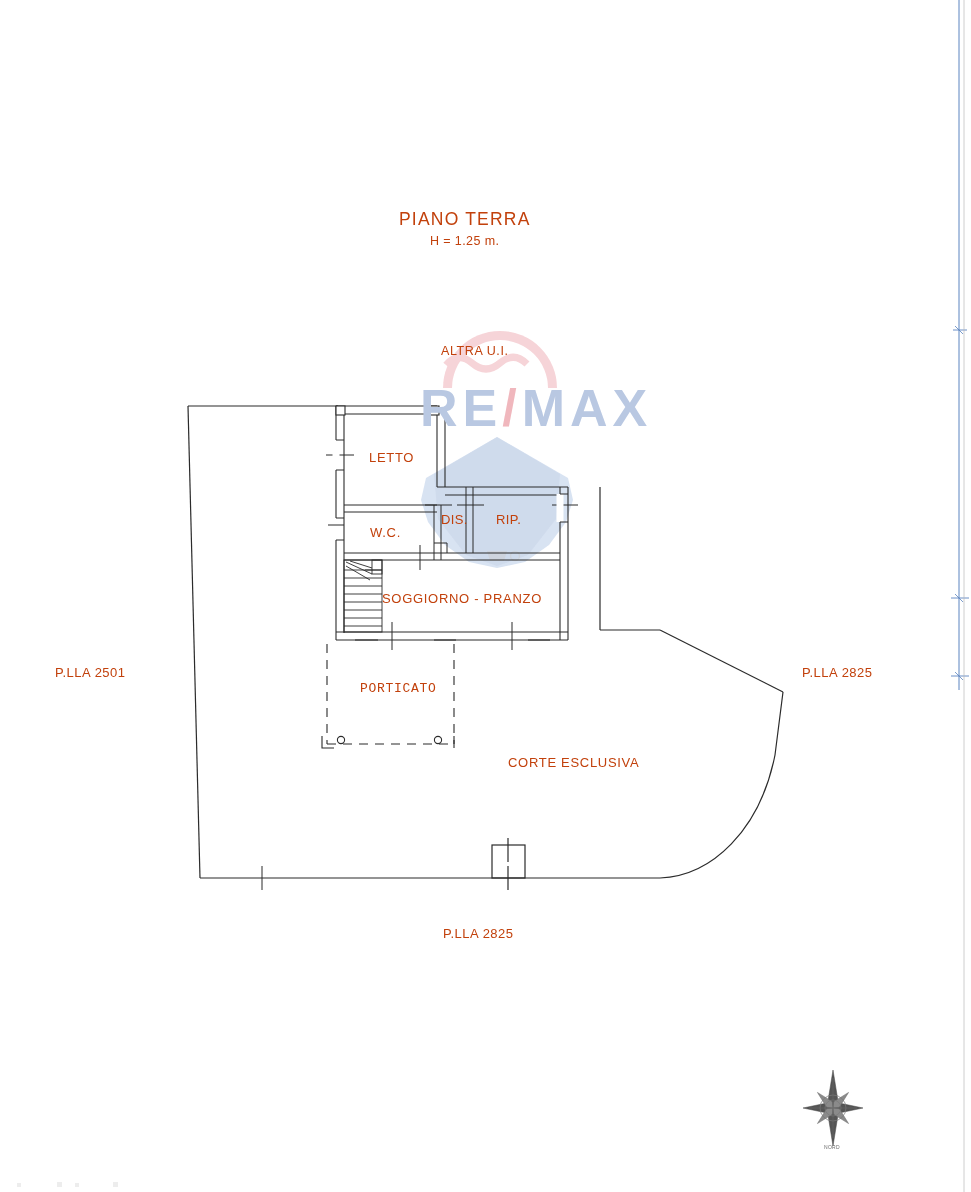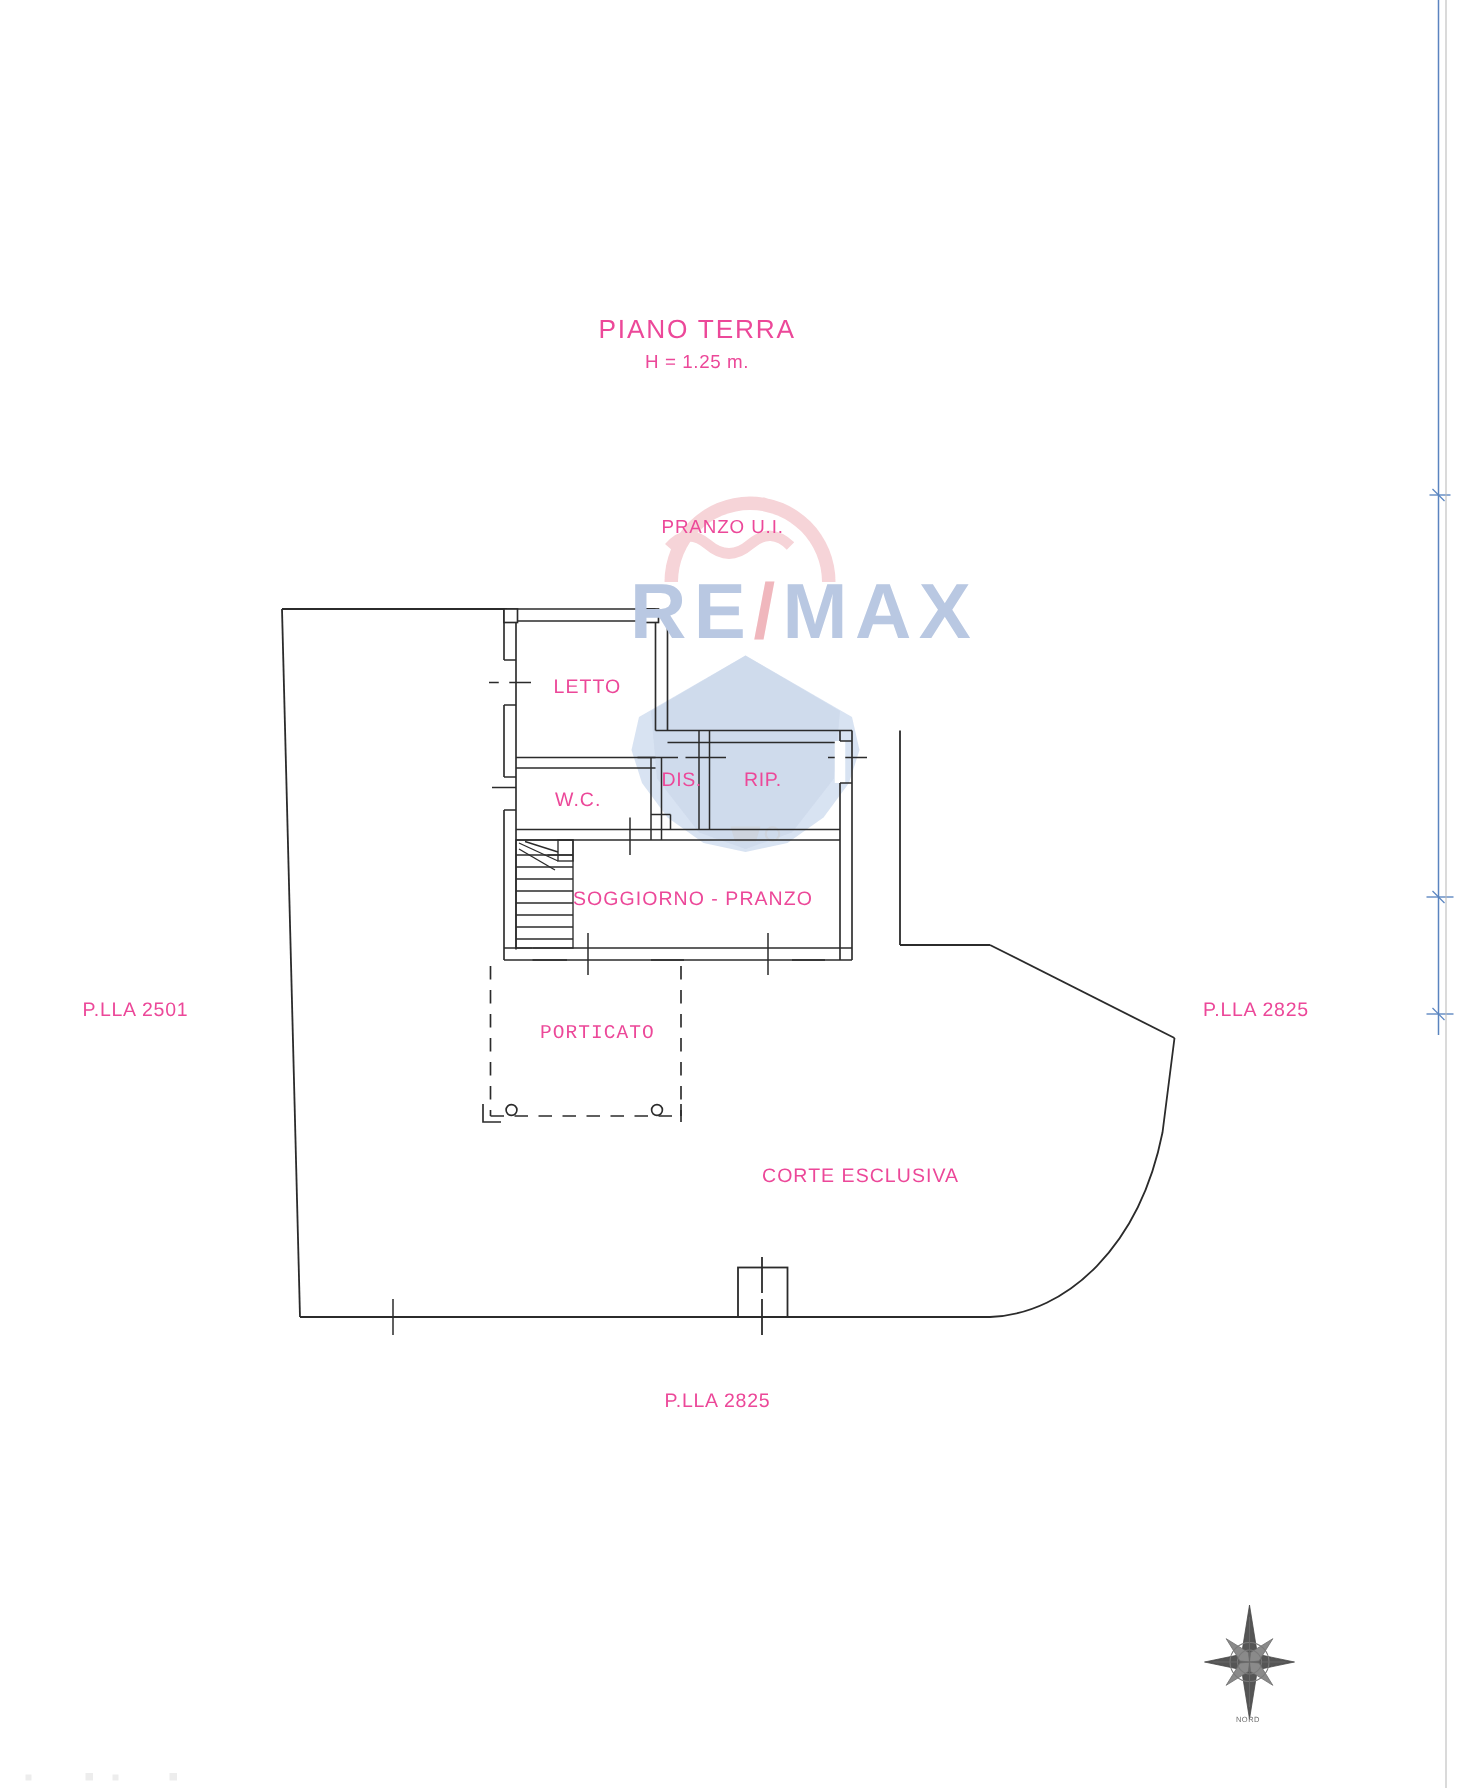--- a/index.html
+++ b/index.html
@@ -20,21 +20,21 @@
   }
   #plan-svg {
     position: absolute;
     left: 0;
     top: 0;
     width: 971px;
     height: 1192px;
   }
   .txt {
     position: absolute;
-    color: #ec4899;
+    color: #c2410c;
     white-space: nowrap;
     letter-spacing: 0.2px;
   }
   .ttl-main {
     font-size: 17.5px;
     letter-spacing: 1.2px;
   }
   .ttl-sub {
     font-size: 12.5px;
     letter-spacing: 0.4px;
@@ -281,30 +281,30 @@
     </g>
   </svg>
 
   <div class="wm-remax" style="left:420px; top:378px;">
     <span>RE</span><span class="wm-slash">/</span><span>MAX</span>
   </div>
 
   <div class="txt ttl-main" style="left:399px; top:209px;">PIANO TERRA</div>
   <div class="txt ttl-sub" style="left:430px; top:234px;">H = 1.25 m.</div>
 
-  <div class="txt lbl-altra" style="left:441px; top:344px;">PRANZO U.I.</div>
+  <div class="txt lbl-altra" style="left:441px; top:344px;">ALTRA U.I.</div>
 
   <div class="txt lbl-room" style="left:369px; top:450px;">LETTO</div>
   <div class="txt lbl-room" style="left:370px; top:525px;">W.C.</div>
   <div class="txt lbl-room-sm" style="left:441px; top:512px;">DIS.</div>
   <div class="txt lbl-room-sm" style="left:496px; top:512px;text-align:right;">RIP.</div>
   <div class="txt lbl-room" style="left:382px; top:591px;">SOGGIORNO - PRANZO</div>
   <div class="txt lbl-room" style="left:360px; top:681px;font-family:Liberation Mono, monospace;">PORTICATO</div>
 
-  <div class="txt lbl-area" style="left:508px; top:776px;">CORTE ESCLUSIVA</div>
+  <div class="txt lbl-area" style="left:508px; top:755px;">CORTE ESCLUSIVA</div>
 
   <div class="txt lbl-parcel" style="left:55px; top:665px;">P.LLA 2501</div>
   <div class="txt lbl-parcel" style="left:802px; top:665px;">P.LLA 2825</div>
   <div class="txt lbl-parcel" style="left:443px; top:926px;">P.LLA 2825</div>
 
   <div class="txt lbl-nord" style="left:824px; top:1144px;">NORD</div>
 
 </div>
 
 </body></html>

